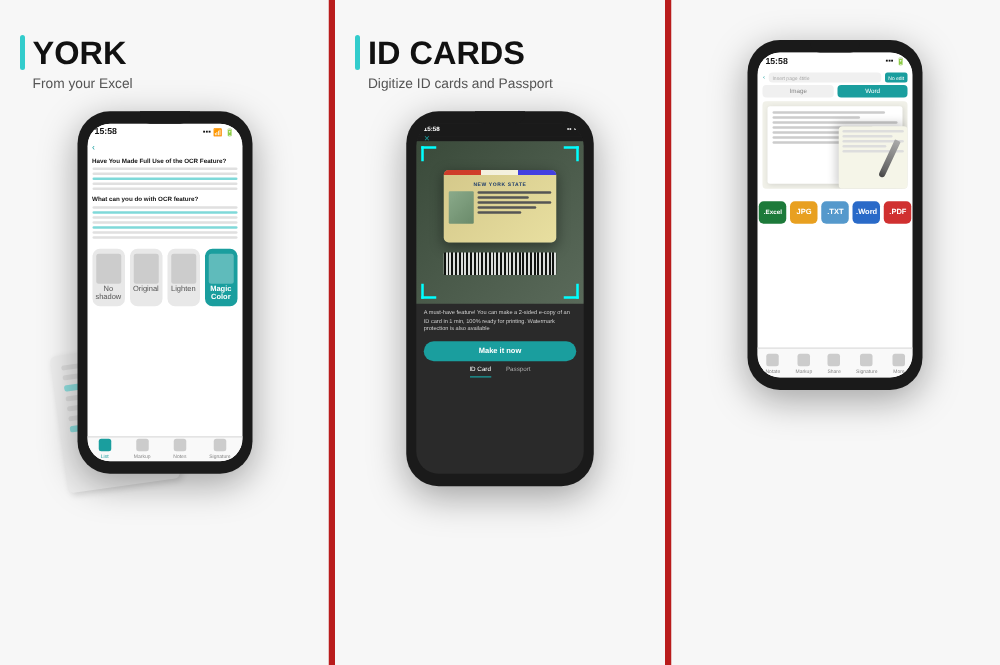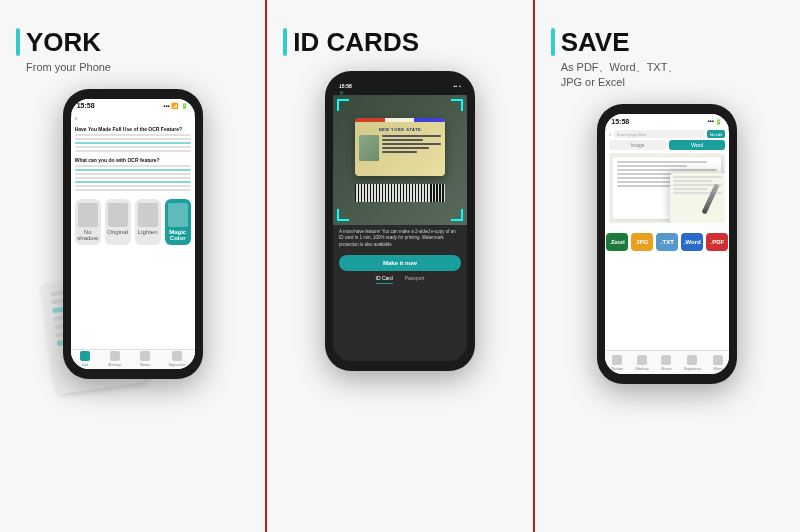--- a/index.html
+++ b/index.html
@@ -14,21 +14,21 @@
     .panel {
       flex: 1;
       display: flex;
       flex-direction: column;
       align-items: center;
       padding: 28px 16px 20px;
       background: #f7f7f7;
       position: relative;
     }
     .panel + .panel {
-      border-left: 2px solid #b91c1c;
+      border-left: 5px solid #b91c1c;
     }
     .panel-header {
       width: 100%;
       margin-bottom: 10px;
     }
     .panel-title {
       font-size: 26px;
       font-weight: 900;
       color: #111;
       display: flex;
@@ -388,21 +388,21 @@
   </style>
 </head>
 <body>
 
 <div class="panel">
   <div class="panel-header">
     <div class="panel-title">
       <span class="title-accent"></span>
       <span>YORK</span>
     </div>
-    <div class="panel-subtitle">From your Phone</div>
+    <div class="panel-subtitle">From your Excel</div>
   </div>
 
   <div class="phone-wrapper">
     <div class="scan-doc-behind">
       <div class="scan-doc-lines">
         <div class="scan-doc-line"></div>
         <div class="scan-doc-line short"></div>
         <div class="scan-doc-line highlight"></div>
         <div class="scan-doc-line"></div>
         <div class="scan-doc-line short"></div>
@@ -480,20 +480,21 @@
     </div>
   </div>
 </div>
 
 <div class="panel">
   <div class="panel-header">
     <div class="panel-title">
       <span class="title-accent"></span>
       <span>ID CARDS</span>
     </div>
+    <div class="panel-subtitle">Digitize ID cards and Passport</div>
   </div>
 
   <div class="phone idcard-phone" style="width:150px; height:300px;">
     <div class="phone-notch"></div>
     <div class="phone-screen" style="background:#2a2a2a;">
 
       <div style="height:10px; background:#1a1a1a; display:flex; align-items:center; padding:2px 6px; justify-content:space-between;">
         <span style="font-size:5px; color:#fff; font-weight:700;">15:58</span>
         <div style="display:flex; gap:2px;">
           <span style="font-size:5px; color:#fff;">▪▪</span>
@@ -538,28 +539,20 @@
         <div class="idcard-tabs">
           <div class="idcard-tab active">ID Card</div>
           <div class="idcard-tab">Passport</div>
         </div>
       </div>
     </div>
   </div>
 </div>
 
 <div class="panel">
-  <div class="panel-header">
-    <div class="panel-title">
-      <span class="title-accent"></span>
-      <span>SAVE</span>
-    </div>
-    <div class="panel-subtitle" style="white-space:pre-line;">As PDF、Word、TXT、
-JPG or Excel</div>
-  </div>
 
   <div class="phone save-phone" style="width:140px; height:280px;">
     <div class="phone-notch"></div>
     <div class="phone-screen">
       <div class="phone-status-bar">
         <span>15:58</span>
         <div class="status-icons">
           <span>▪▪▪</span>
           <span>🔋</span>
         </div>

